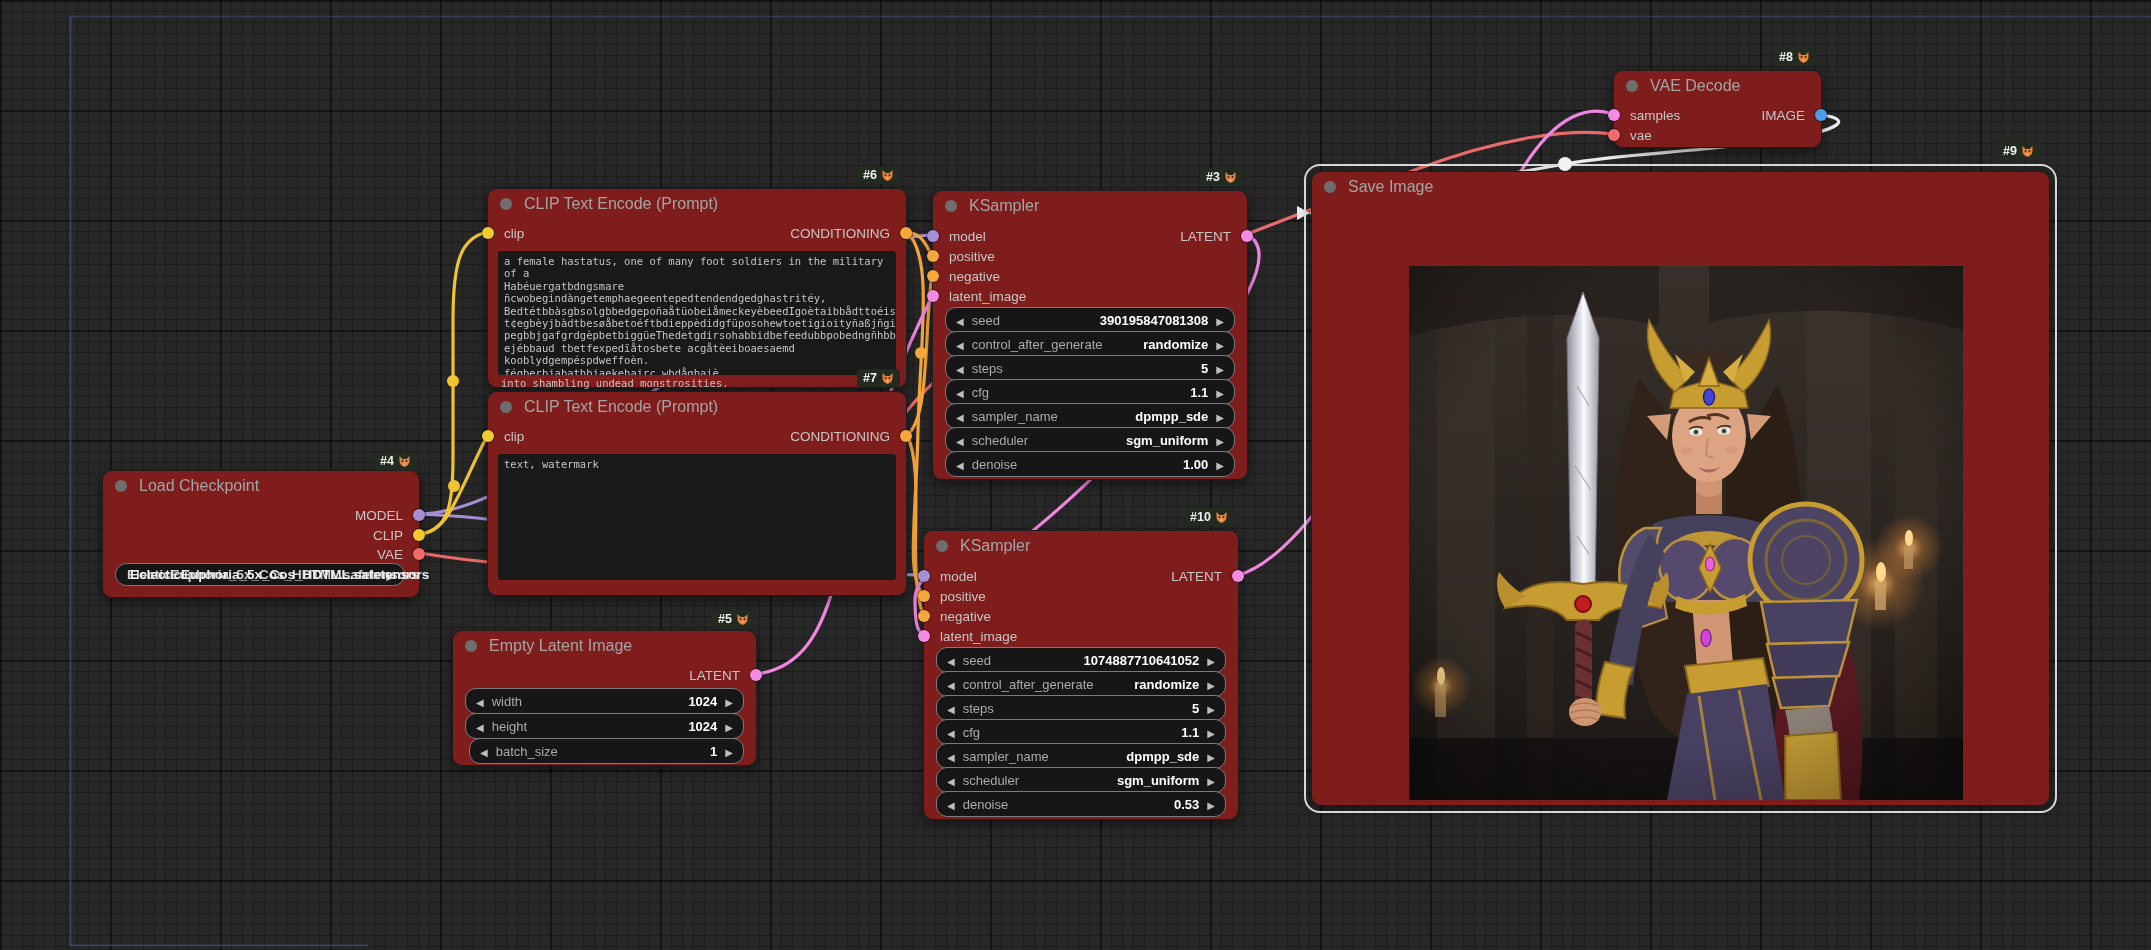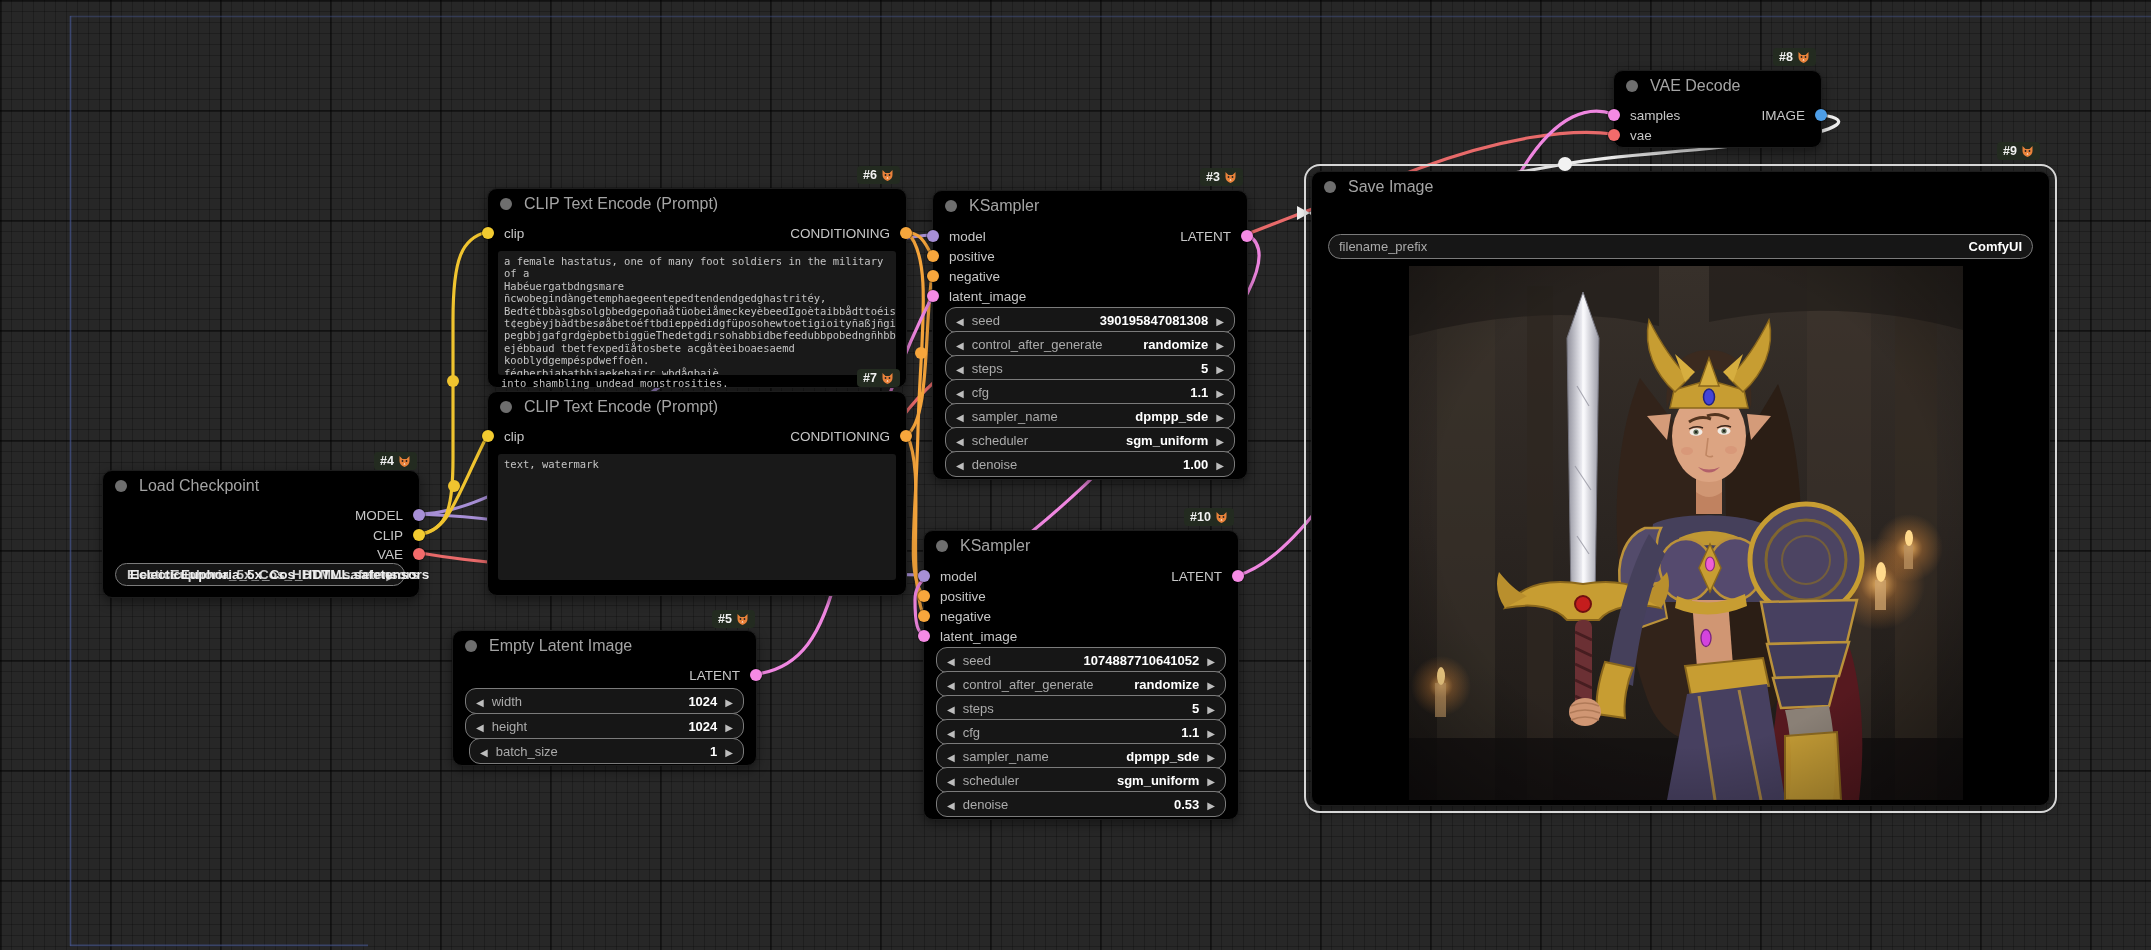--- a/index.html
+++ b/index.html
@@ -15,21 +15,21 @@
     background-image:
       linear-gradient(to right, rgba(0,0,0,.40) 1.5px, transparent 1.5px),
       linear-gradient(to bottom, rgba(0,0,0,.40) 1.5px, transparent 1.5px),
       linear-gradient(to right, rgba(0,0,0,.22) 1px, transparent 1px),
       linear-gradient(to bottom, rgba(0,0,0,.22) 1px, transparent 1px);
     background-size:110px 110px,110px 110px,11px 11px,11px 11px;
   }
   svg.wires { position:absolute; inset:0; z-index:1; }
   .node {
     position:absolute; z-index:2;
-    background:#000000;
+    background:#7f1d1d;
     border:1px solid #1d1d1d;
     border-radius:10px;
     box-shadow:0 4px 12px rgba(0,0,0,.45);
   }
   .node.selected::after {
     content:""; position:absolute; inset:-8px;
     border:2px solid #d7d7d7; border-radius:16px; pointer-events:none;
   }
   .nheader { height:30px; display:flex; align-items:center; padding:0 12px; }
   .ndot { width:12px; height:12px; border-radius:50%; background:#6e6e6e; margin-right:12px; flex:none; }
@@ -364,24 +364,20 @@
   <div class="row out" style="top:36px;">
     <span class="plabel">IMAGE</span>
     <span class="pdot" style="background:#4d9ee8;"></span>
   </div>
 </div>
 
 <div class="node selected" style="left:1311px; top:171px; width:739px; height:635px;">
   <div class="nheader">
     <span class="ndot"></span>
     <span class="ntitle">Save Image</span>
-  </div>
-  <div class="pill" style="left:16px; right:16px; top:62px; height:25px; border-radius:13px;">
-    <span class="wlabel">filename_prefix</span>
-    <span class="wvalue">ComfyUI</span>
   </div>
 
   <div class="preview-wrap" style="left:97px; top:94px; width:554px; height:534px;">
     <svg viewBox="0 0 554 534" preserveAspectRatio="none">
       <defs>
         <linearGradient id="bg" x1="0" y1="0" x2="0" y2="1">
           <stop offset="0" stop-color="#37302a"></stop>
             <stop offset="0.5" stop-color="#2b2521"></stop>
             <stop offset="1" stop-color="#1d1916"></stop>
         </linearGradient>

